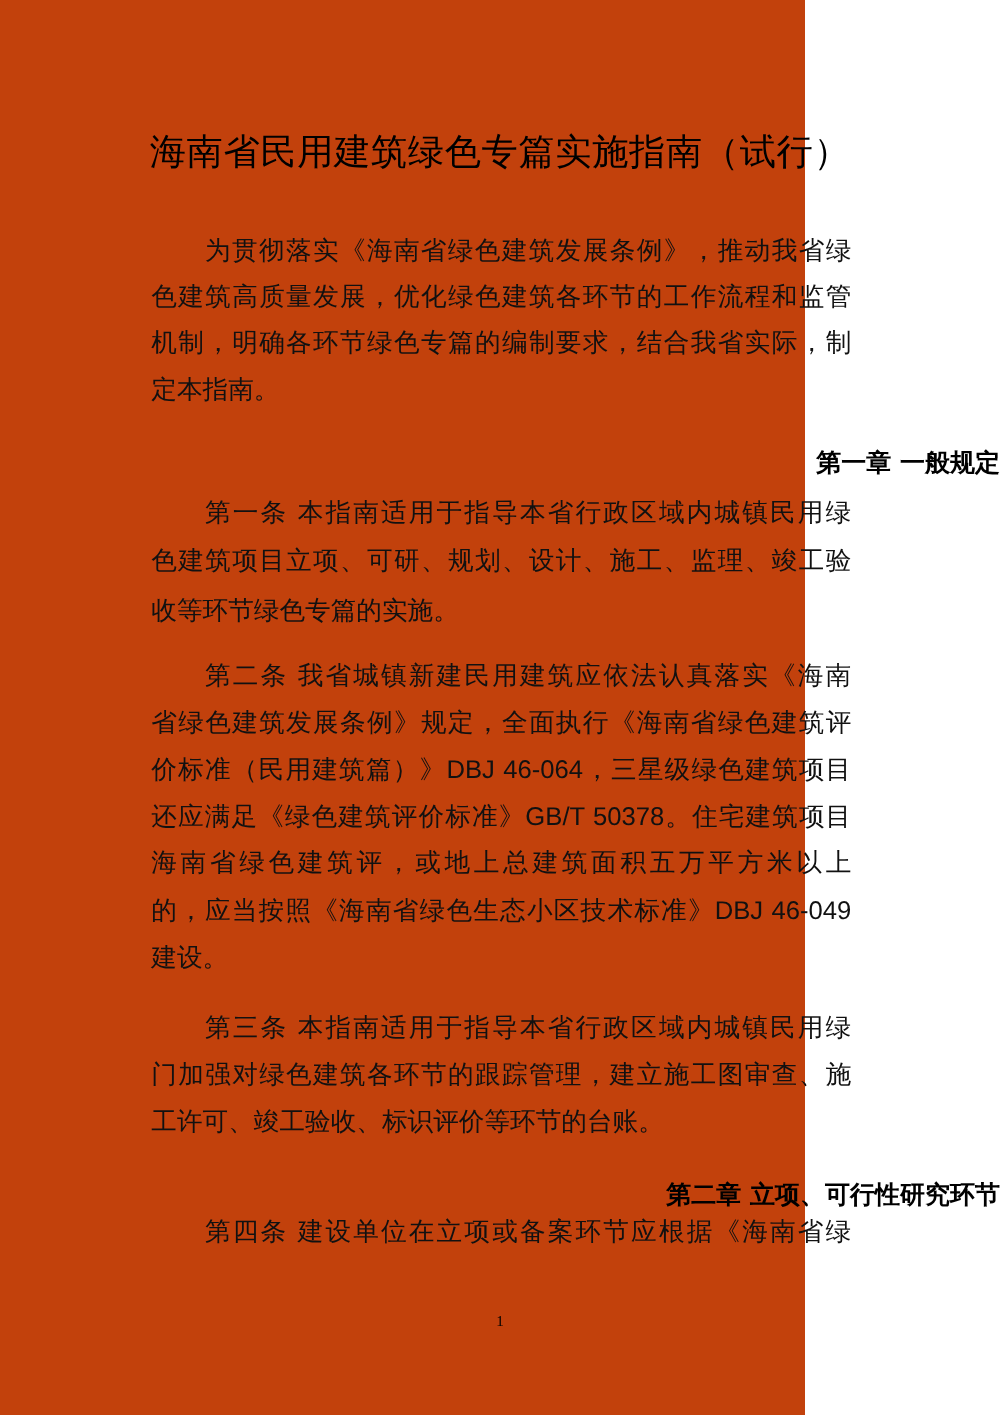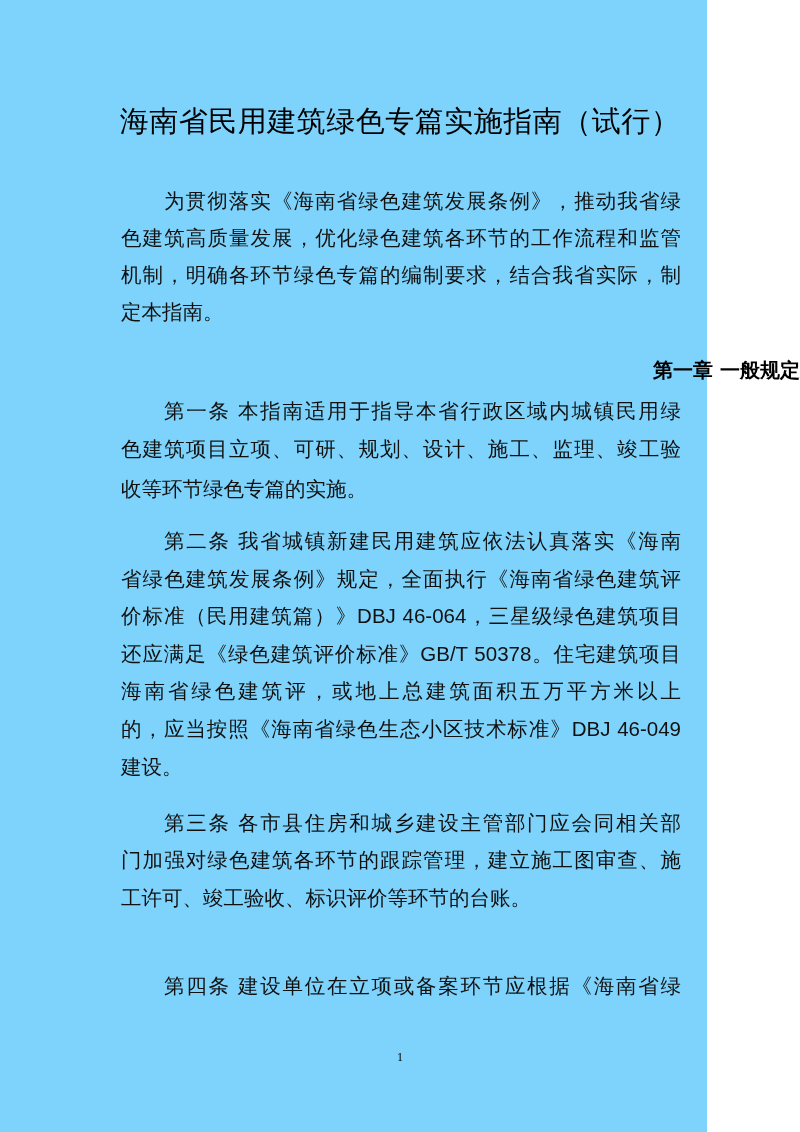--- a/index.html
+++ b/index.html
@@ -1,17 +1,17 @@
 <!DOCTYPE html>
 <html><head>
 <meta charset="utf-8">
 <style>
   html, body { margin: 0; padding: 0; background: #ffffff; }
   body { width: 800px; height: 1132px; position: relative; overflow: hidden; color: #000; }
-  .page { position: absolute; left: 0; top: 0; width: 707px; height: 1132px; background: #7dd3fc; }
+  .page { position: absolute; left: 0; top: 0; width: 644px; height: 1132px; background: #c2410c; }
   .title {
     position: absolute; left: 0; top: 101px; width: 800px; text-align: center;
     font-family: "DejaVu Sans", sans-serif; font-size: 29px; line-height: 40px;
     letter-spacing: 0.5px; color: #000;
   }
   .line {
     position: absolute; left: 121px; width: 560px;
     font-family: Liberation Sans, sans-serif; font-size: 20.5px; line-height: 26px;
     white-space: nowrap; text-align: justify; text-align-last: justify;
     color: #111;
@@ -54,24 +54,25 @@
     <div class="line indent" style="top:528px">第二条 我省城镇新建民用建筑应依法认真落实《海南</div>
     <div class="line" style="top:566px">省绿色建筑发展条例》规定，全面执行《海南省绿色建筑评</div>
     <div class="line" style="top:603px">价标准（民用建筑篇）》DBJ 46-064，三星级绿色建筑项目</div>
     <div class="line" style="top:641px">还应满足《绿色建筑评价标准》GB/T 50378。住宅建筑项目</div>
     <div class="line" style="top:678px">海南省绿色建筑评，或地上总建筑面积五万平方米以上</div>
     <div class="line" style="top:716px">的，应当按照《海南省绿色生态小区技术标准》DBJ 46-049</div>
     <div class="line last" style="top:754px">建设。</div>
   </div>
 
   <div>
-    <div class="line indent" style="top:810px">第三条 各市县住房和城乡建设主管部门应会同相关部</div>
+    <div class="line indent" style="top:810px">第三条 本指南适用于指导本省行政区域内城镇民用绿</div>
     <div class="line" style="top:847px">门加强对绿色建筑各环节的跟踪管理，建立施工图审查、施</div>
     <div class="line last" style="top:885px">工许可、竣工验收、标识评价等环节的台账。</div>
   </div>
 
+  <div class="heading" style="top:942px">第二章  立项、可行性研究环节</div>
 
   <div>
     <div class="line indent" style="top:973px">第四条 建设单位在立项或备案环节应根据《海南省绿</div>
   </div>
 
   <div class="pagenum">1</div>
 </div>
 
 </body></html>

